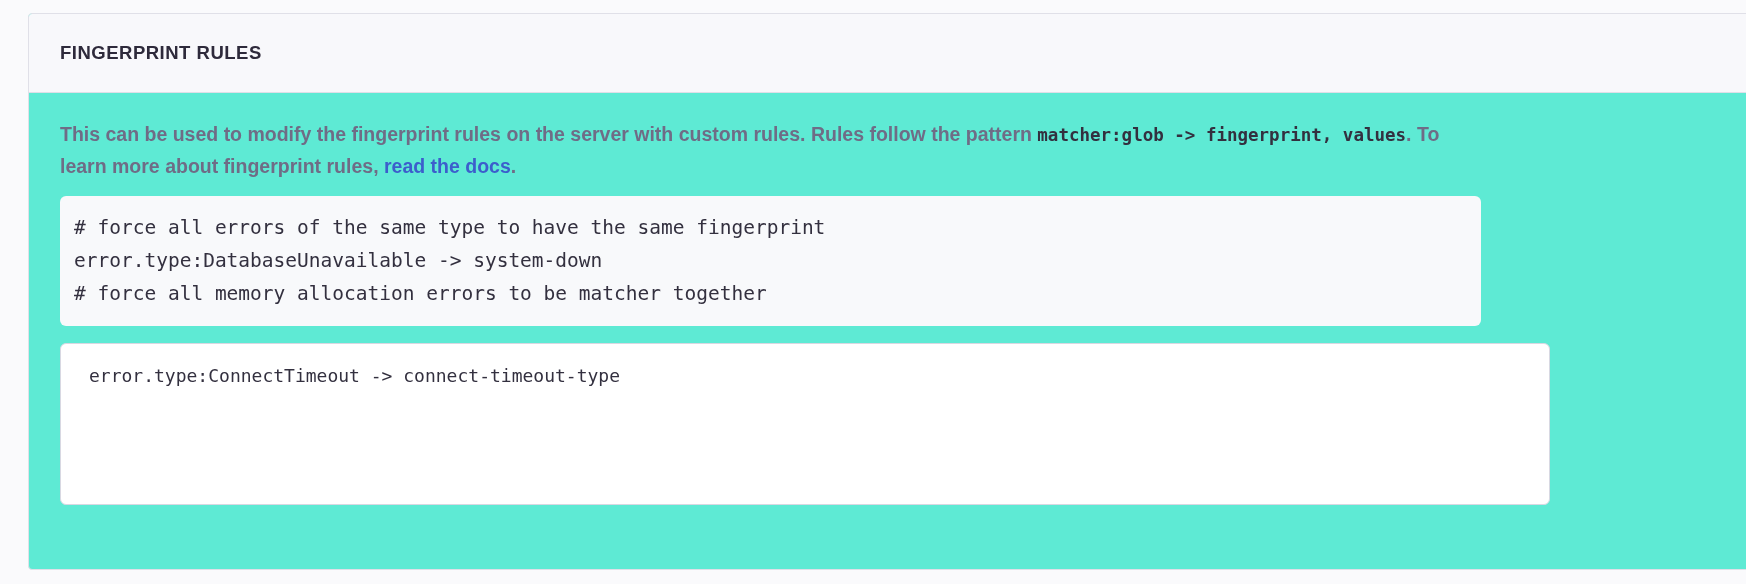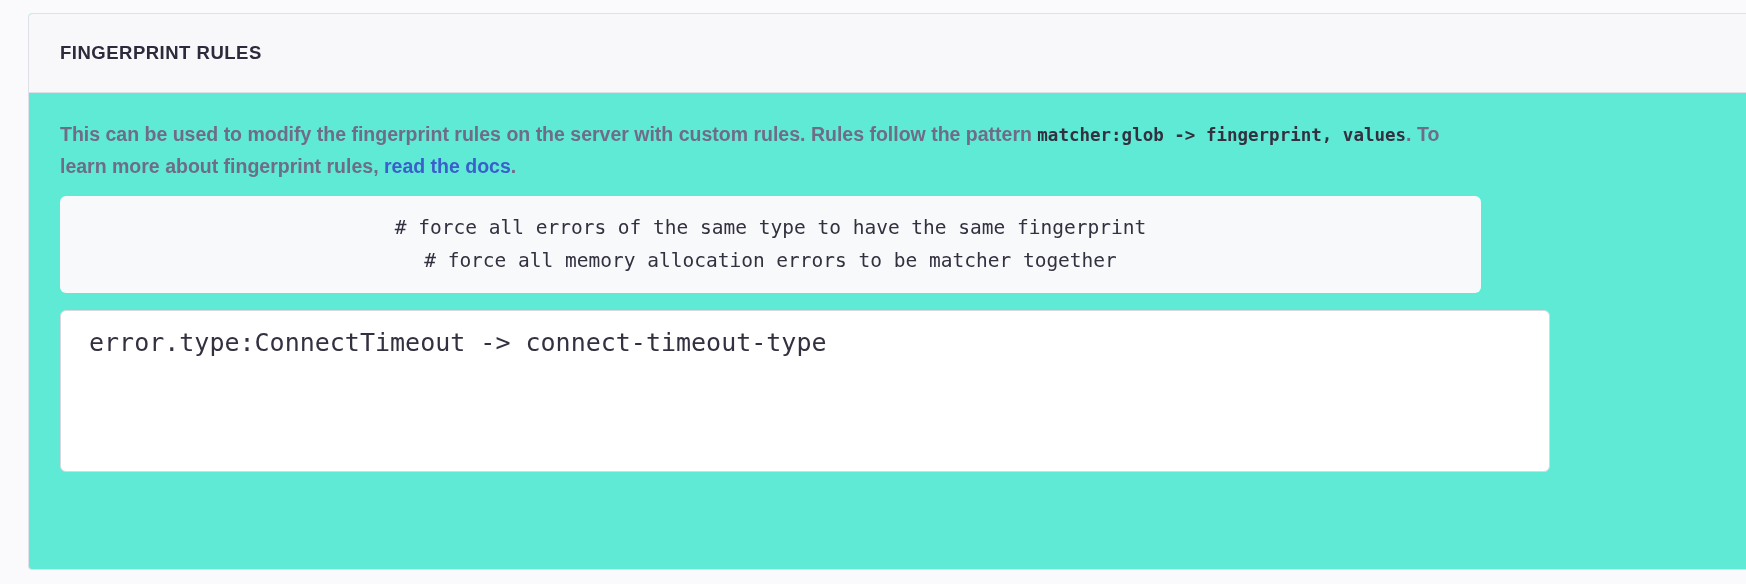--- a/index.html
+++ b/index.html
@@ -73,41 +73,40 @@
     text-decoration: none;
   }
 
   .code-block {
     background: #F8F9FB;
     border-radius: 6px;
     padding: 15px 14px 16px 14px;
     margin: 0 0 17px 0;
     width: 1421px;
     box-sizing: border-box;
-    text-align: center;
   }
 
   .code-line {
     font-family: "DejaVu Sans Mono", "Liberation Mono", monospace;
     font-size: 19.5px;
     line-height: 33px;
     color: #33303F;
     white-space: pre;
   }
 
   .rules-input {
     width: 1490px;
     height: 162px;
     background: #FFFFFF;
     border: 1px solid #D8D8E2;
     border-radius: 6px;
     box-sizing: border-box;
     padding: 16px 28px;
     font-family: "DejaVu Sans Mono", "Liberation Mono", monospace;
-    font-size: 25px;
+    font-size: 18px;
     line-height: 32px;
     color: #33303F;
     resize: none;
     outline: none;
     overflow: hidden;
     display: block;
   }
   .rules-input::placeholder {
     color: #A6A4B4;
   }
@@ -122,19 +121,20 @@
   </div>
 
   <div class="panel-body">
 
     <p class="description">
       <span>This can be used to modify the fingerprint rules on the server with custom rules. Rules follow the pattern </span><span class="code-inline">matcher:glob -&gt; fingerprint, values</span><span>. To learn more about fingerprint rules, </span><a href="#" class="doc-link">read the docs</a><span>.</span>
     </p>
 
     <div class="code-block">
       <div class="code-line"># force all errors of the same type to have the same fingerprint</div>
+      <div class="code-line">error.type:DatabaseUnavailable -&gt; system-down</div>
       <div class="code-line"># force all memory allocation errors to be matcher together</div>
     </div>
 
     <textarea class="rules-input" placeholder="" style="">error.type:ConnectTimeout -&gt; connect-timeout-type</textarea>
 
   </div>
 </div>
 
 </body></html>

